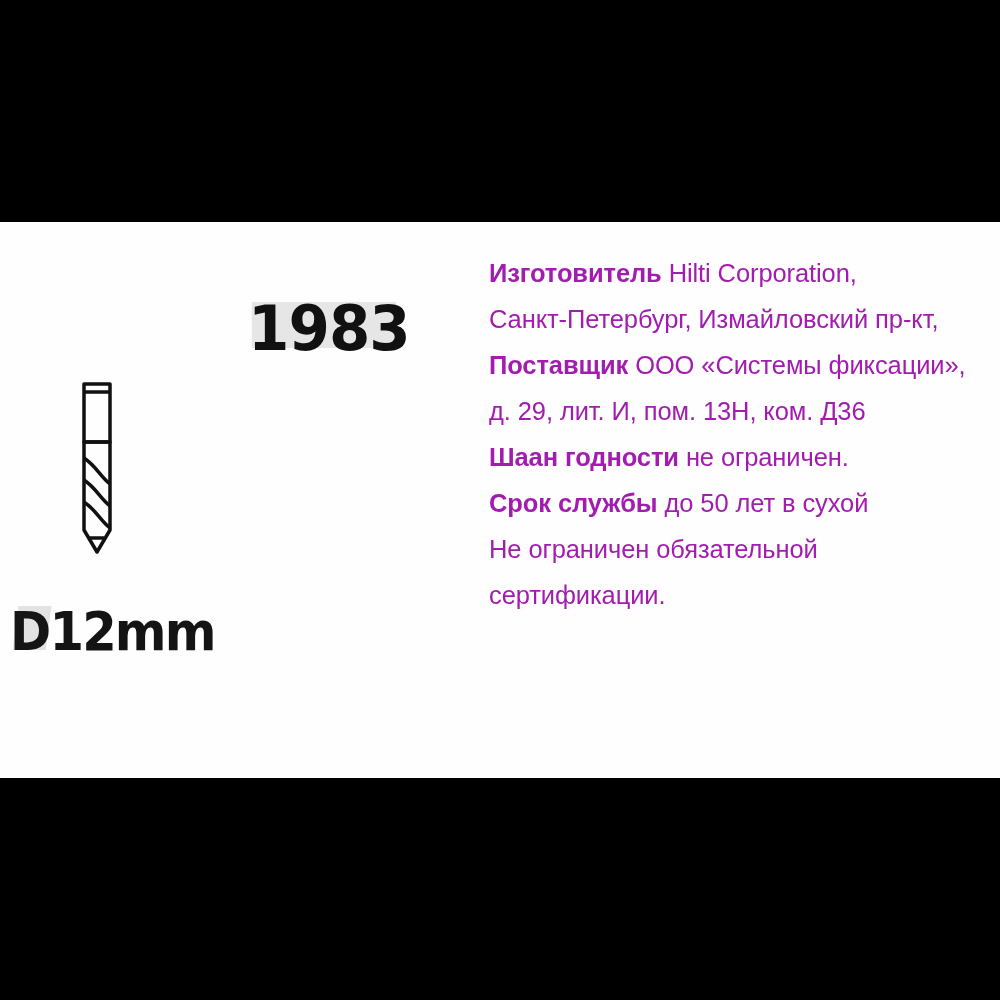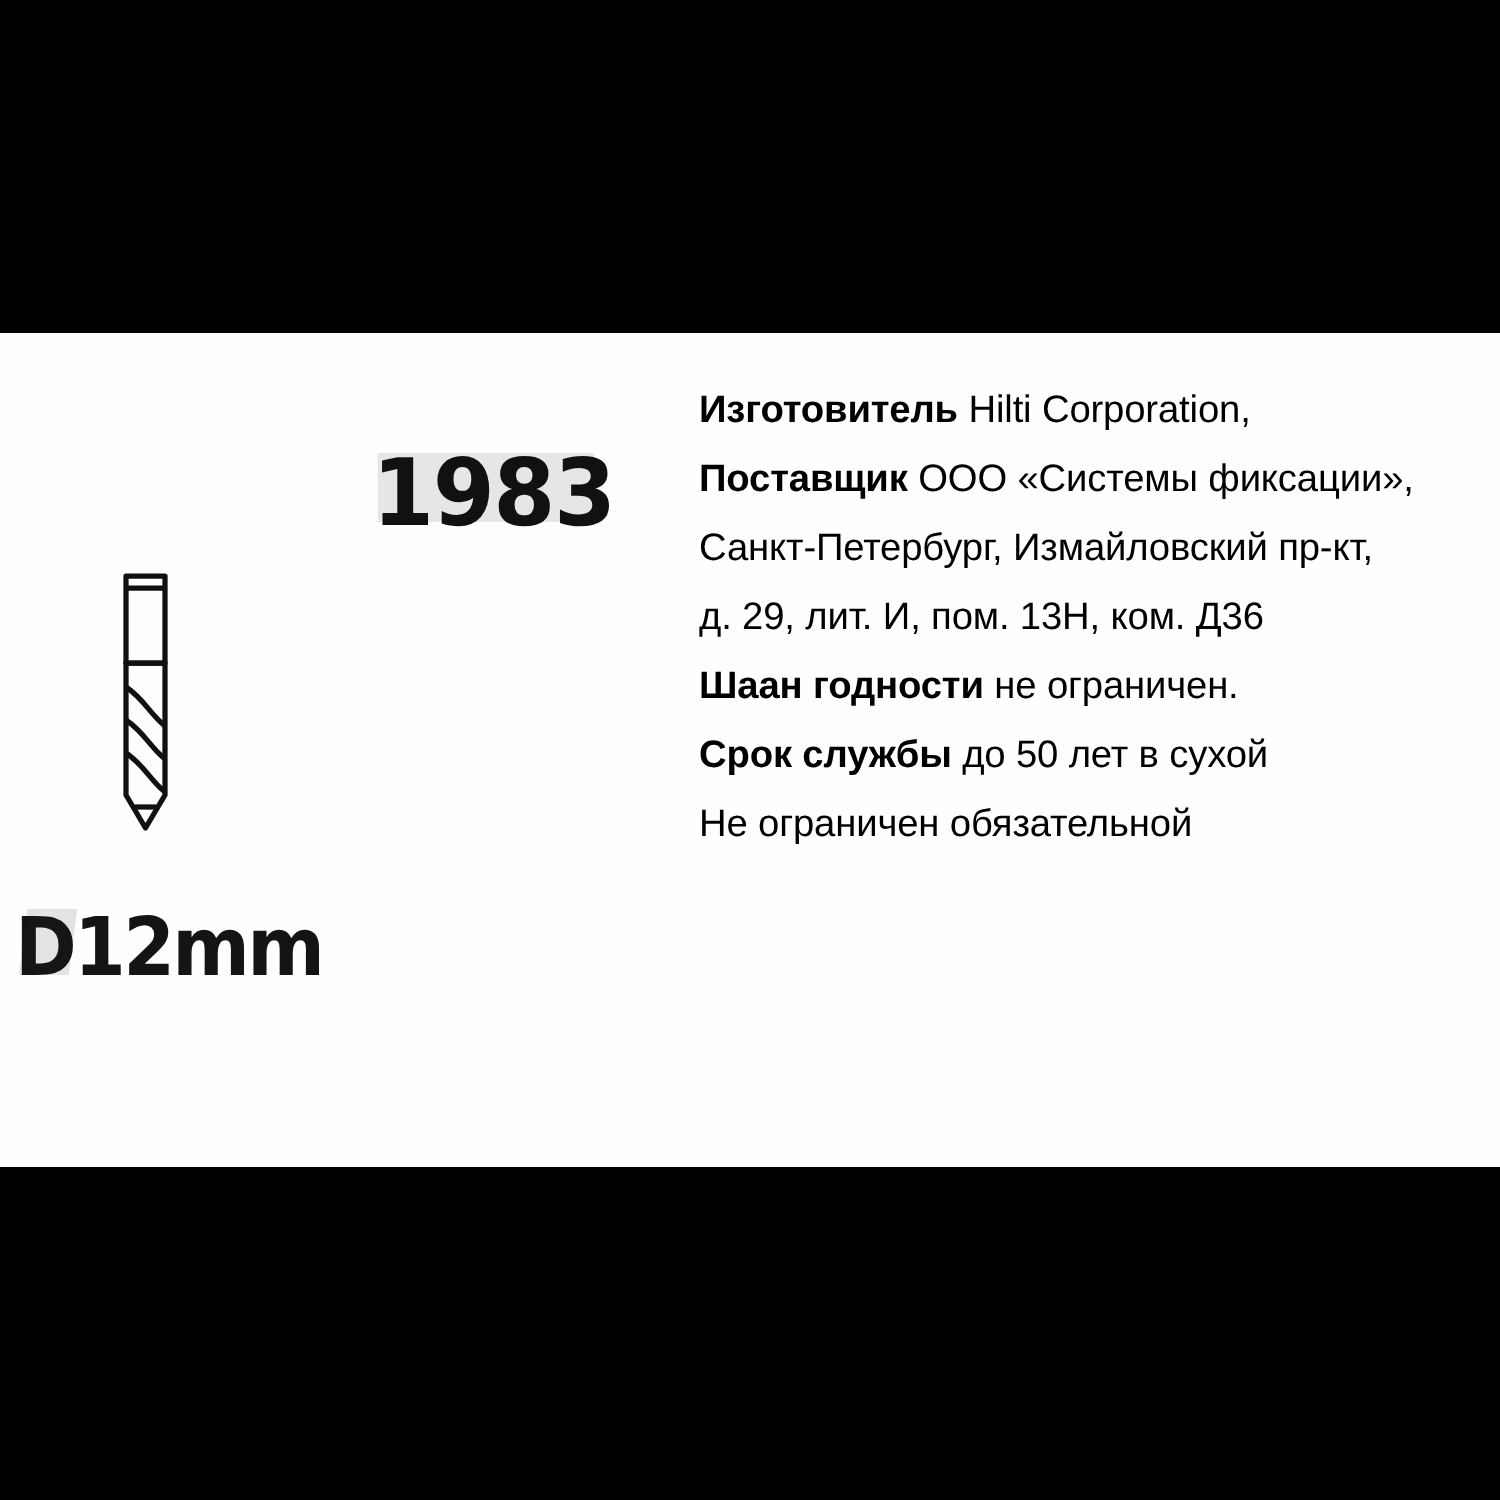--- a/index.html
+++ b/index.html
@@ -91,23 +91,24 @@
   .text-col {
     position: absolute;
     left: 466px;
     top: 28px;
     width: 520px;
   }
   .text-line {
     font-family: "Liberation Sans", sans-serif;
     font-size: 25.5px;
     line-height: 46px;
-    color: #000000;
+    color: #a21caf;
     white-space: nowrap;
     letter-spacing: -0.1px;
+    margin-left: 23px;
   }
   .text-line b {
     font-weight: 700;
   }
   .text-line .thin {
     font-weight: 400;
   }
 </style>
 </head>
 <body>
@@ -144,34 +145,37 @@
         <span>D12mm</span>
       </div>
 
     </div>
 
     <div class="text-col">
       <div class="text-line">
         <b>Изготовитель</b><span class="thin"> Hilti Corporation,</span>
       </div>
       <div class="text-line">
-        <b>Поставщик</b><span class="thin"> ООО «Системы фиксации»,</span>
+        <b></b><span class="thin">Санкт-Петербург, Измайловский пр-кт,</span>
       </div>
       <div class="text-line">
-        <b></b><span class="thin">Санкт-Петербург, Измайловский пр-кт,</span>
+        <b>Поставщик</b><span class="thin"> ООО «Системы фиксации»,</span>
       </div>
       <div class="text-line">
         <b></b><span class="thin">д. 29, лит. И, пом. 13Н, ком. Д36</span>
       </div>
       <div class="text-line">
         <b>Шаан годности</b><span class="thin"> не ограничен.</span>
       </div>
       <div class="text-line">
         <b>Срок службы</b><span class="thin"> до 50 лет в сухой</span>
       </div>
       <div class="text-line">
         <b></b><span class="thin">Не ограничен обязательной</span>
       </div>
+      <div class="text-line">
+        <b></b><span class="thin">сертификации.</span>
+      </div>
     </div>
 
   </div>
 
 </div>
 
 </body></html>

